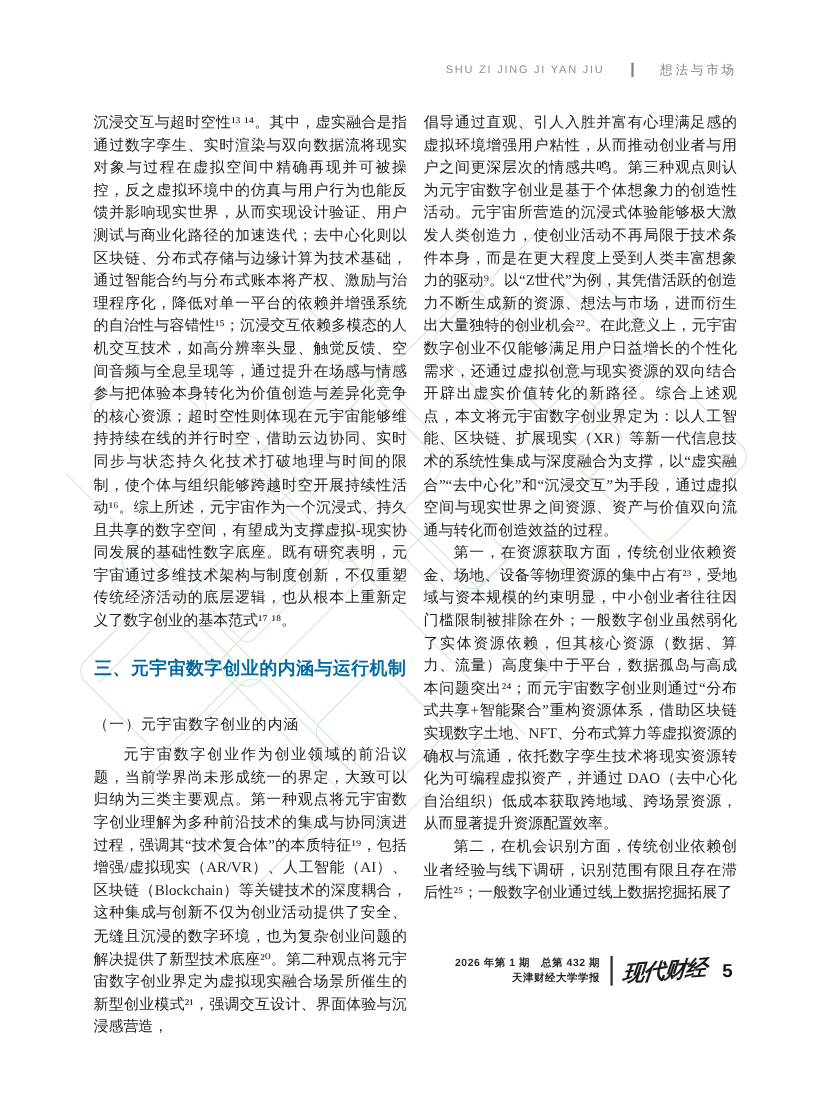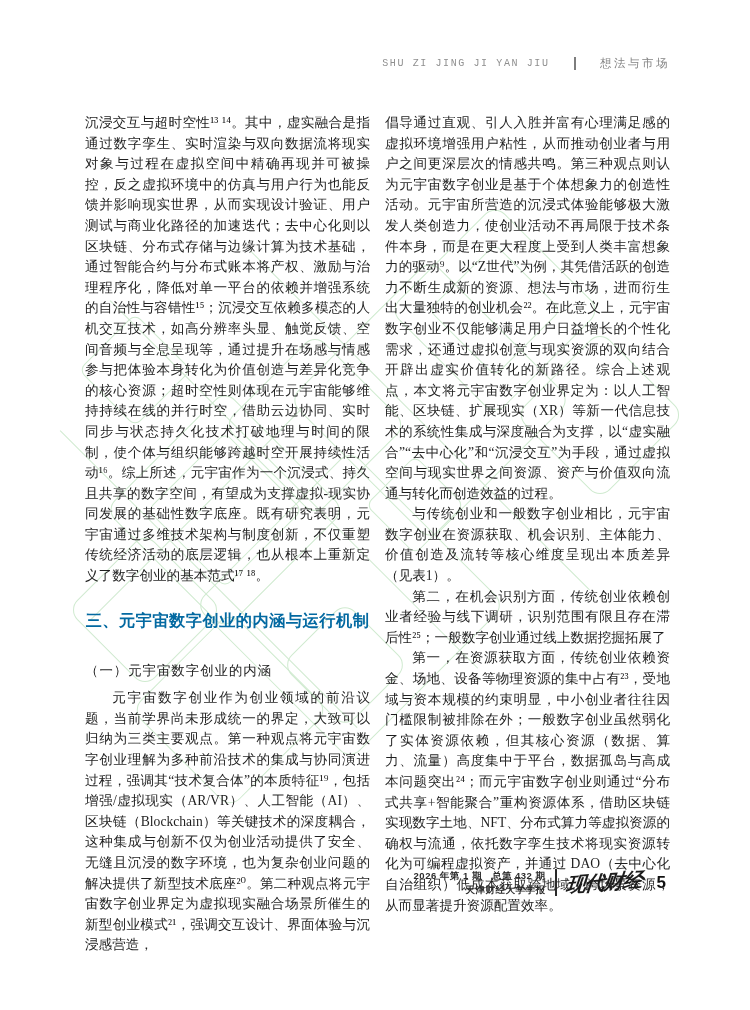--- a/index.html
+++ b/index.html
@@ -15,31 +15,31 @@
   }
   
   .watermark{position:absolute;inset:0;z-index:0;pointer-events:none;opacity:.55;}
   .wm{position:absolute;border:1.6px solid var(--watermark-color);border-radius:14px;transform:rotate(45deg);}
   .wm.inner{border-radius:8px;}
   .wl{position:absolute;height:1.4px;background:var(--watermark-color);transform-origin:left center;}
   
   .header{
     position:absolute;top:56px;left:85px;width:585px;z-index:1;
     display:flex;justify-content:flex-end;align-items:center;gap:24px;
-    font-family:Liberation Mono, monospace;color:var(--header-color);
+    font-family:Liberation Sans, sans-serif;color:var(--header-color);
   }
   .header .py{font-size:10px;letter-spacing:1.6px;}
   .header .hbar{width:2.5px;height:13px;background:#7d7d7d;}
   .header .hcn{font-size:11.5px;letter-spacing:2.5px;color:#858585;}
   
   .content{
     position:absolute;top:101px;left:85px;width:585px;z-index:1;
     display:flex;gap:15px;
   }
-  .col{width:285px;text-align:justify;font-size:13.6px;line-height:20.6px;margin-top:12px;}
+  .col{width:285px;text-align:justify;font-size:13.6px;line-height:20.6px;}
   .col p{text-indent:2em;}
   .col p.cont{text-indent:0;}
   .col h2{
     font-family:"Liberation Sans","DejaVu Sans",sans-serif;
     font-size:16.2px;font-weight:bold;text-align:center;
     margin:21px 0 29px 0;line-height:24px;letter-spacing:.5px;color:#0369a1;
   }
   .col .sub{
     letter-spacing:1px;margin-bottom:7px;
     font-size:13.4px;color:#222;
@@ -97,23 +97,22 @@
 
   <div class="content">
     <div class="col">
       <p class="cont">沉浸交互与超时空性¹³ ¹⁴。其中，虚实融合是指通过数字孪生、实时渲染与双向数据流将现实对象与过程在虚拟空间中精确再现并可被操控，反之虚拟环境中的仿真与用户行为也能反馈并影响现实世界，从而实现设计验证、用户测试与商业化路径的加速迭代；去中心化则以区块链、分布式存储与边缘计算为技术基础，通过智能合约与分布式账本将产权、激励与治理程序化，降低对单一平台的依赖并增强系统的自治性与容错性¹⁵；沉浸交互依赖多模态的人机交互技术，如高分辨率头显、触觉反馈、空间音频与全息呈现等，通过提升在场感与情感参与把体验本身转化为价值创造与差异化竞争的核心资源；超时空性则体现在元宇宙能够维持持续在线的并行时空，借助云边协同、实时同步与状态持久化技术打破地理与时间的限制，使个体与组织能够跨越时空开展持续性活动¹⁶。综上所述，元宇宙作为一个沉浸式、持久且共享的数字空间，有望成为支撑虚拟-现实协同发展的基础性数字底座。既有研究表明，元宇宙通过多维技术架构与制度创新，不仅重塑传统经济活动的底层逻辑，也从根本上重新定义了数字创业的基本范式¹⁷ ¹⁸。</p>
       <h2>三、元宇宙数字创业的内涵与运行机制</h2>
       <p class="sub cont">（一）元宇宙数字创业的内涵</p>
       <p>元宇宙数字创业作为创业领域的前沿议题，当前学界尚未形成统一的界定，大致可以归纳为三类主要观点。第一种观点将元宇宙数字创业理解为多种前沿技术的集成与协同演进过程，强调其“技术复合体”的本质特征¹⁹，包括增强/虚拟现实（AR/VR）、人工智能（AI）、区块链（Blockchain）等关键技术的深度耦合，这种集成与创新不仅为创业活动提供了安全、无缝且沉浸的数字环境，也为复杂创业问题的解决提供了新型技术底座²⁰。第二种观点将元宇宙数字创业界定为虚拟现实融合场景所催生的新型创业模式²¹，强调交互设计、界面体验与沉浸感营造，</p>
     </div>
     <div class="col">
       <p class="cont">倡导通过直观、引人入胜并富有心理满足感的虚拟环境增强用户粘性，从而推动创业者与用户之间更深层次的情感共鸣。第三种观点则认为元宇宙数字创业是基于个体想象力的创造性活动。元宇宙所营造的沉浸式体验能够极大激发人类创造力，使创业活动不再局限于技术条件本身，而是在更大程度上受到人类丰富想象力的驱动⁹。以“Z世代”为例，其凭借活跃的创造力不断生成新的资源、想法与市场，进而衍生出大量独特的创业机会²²。在此意义上，元宇宙数字创业不仅能够满足用户日益增长的个性化需求，还通过虚拟创意与现实资源的双向结合开辟出虚实价值转化的新路径。综合上述观点，本文将元宇宙数字创业界定为：以人工智能、区块链、扩展现实（XR）等新一代信息技术的系统性集成与深度融合为支撑，以“虚实融合”“去中心化”和“沉浸交互”为手段，通过虚拟空间与现实世界之间资源、资产与价值双向流通与转化而创造效益的过程。</p>
-      <p>与传统创业和一般数字创业相比，元宇宙数字创业在资源获取、机会识别、主体能力、价值创造及流转等核心维度呈现出本质差异（见表1）。</p>
+      <p>第一，在资源获取方面，传统创业依赖资金、场地、设备等物理资源的集中占有²³，受地域与资本规模的约束明显，中小创业者往往因门槛限制被排除在外；一般数字创业虽然弱化了实体资源依赖，但其核心资源（数据、算力、流量）高度集中于平台，数据孤岛与高成本问题突出²⁴；而元宇宙数字创业则通过“分布式共享+智能聚合”重构资源体系，借助区块链实现数字土地、NFT、分布式算力等虚拟资源的确权与流通，依托数字孪生技术将现实资源转化为可编程虚拟资产，并通过 DAO（去中心化自治组织）低成本获取跨地域、跨场景资源，从而显著提升资源配置效率。</p>
       <p>第二，在机会识别方面，传统创业依赖创业者经验与线下调研，识别范围有限且存在滞后性²⁵；一般数字创业通过线上数据挖掘拓展了</p>
-      <p>第一，在资源获取方面，传统创业依赖资金、场地、设备等物理资源的集中占有²³，受地域与资本规模的约束明显，中小创业者往往因门槛限制被排除在外；一般数字创业虽然弱化了实体资源依赖，但其核心资源（数据、算力、流量）高度集中于平台，数据孤岛与高成本问题突出²⁴；而元宇宙数字创业则通过“分布式共享+智能聚合”重构资源体系，借助区块链实现数字土地、NFT、分布式算力等虚拟资源的确权与流通，依托数字孪生技术将现实资源转化为可编程虚拟资产，并通过 DAO（去中心化自治组织）低成本获取跨地域、跨场景资源，从而显著提升资源配置效率。</p>
     </div>
   </div>
 
   <div class="footer">
     <div class="fmeta">
       <div>2026 年第 1 期　总第 432 期</div>
       <div>天津财经大学学报</div>
     </div>
     <div class="fbar"></div>
     <div class="flogo">现代财经</div>

